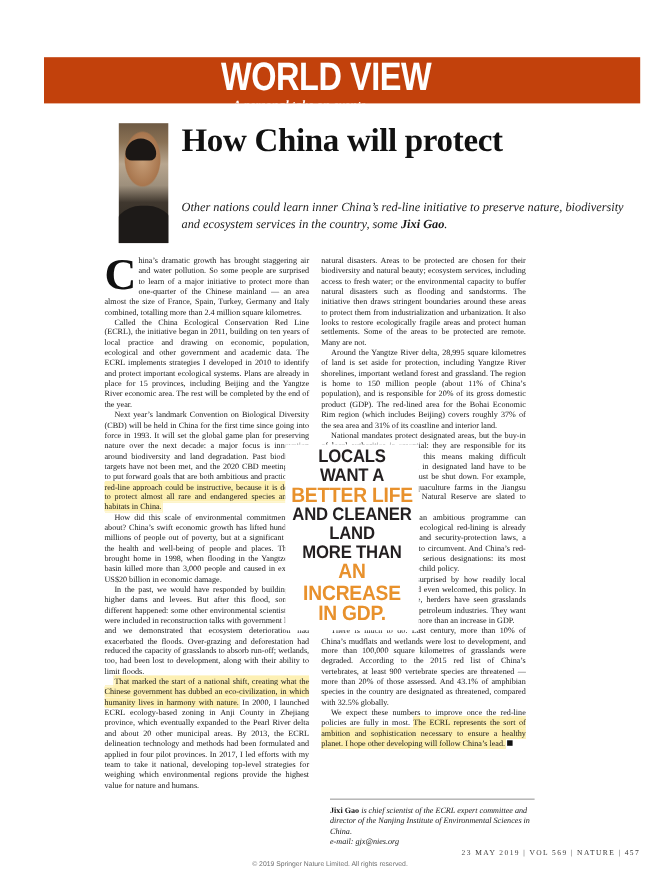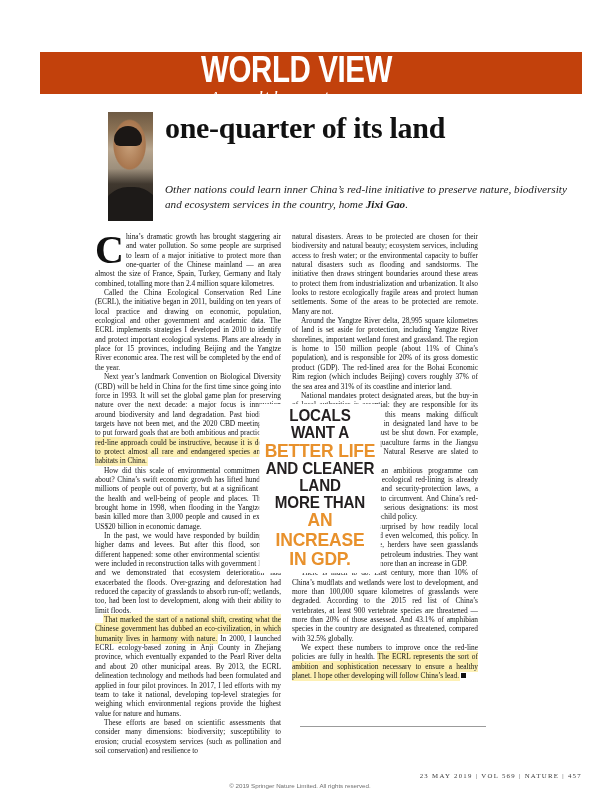--- a/index.html
+++ b/index.html
@@ -229,55 +229,58 @@
     <span class="masthead-title">WORLD VIEW</span>
     <span class="masthead-strap">A personal take on events</span>
   </div>
 
   <div class="portrait">
     <div class="hair"></div>
     <div class="shoulder"></div>
   </div>
 
   <div class="headline">
-    <div>one-quarter of its land</div>
+    <div>How China will protect</div>
   </div>
 
   <div class="standfirst">
-    <span>Other nations could learn inner China’s red-line initiative to preserve nature, biodiversity and ecosystem services in the country, </span><span>home </span><b>Jixi Gao</b><span>.</span>
+    <span>Other nations could learn inner China’s red-line initiative to preserve nature, biodiversity and ecosystem services in the country, </span><span>some </span><b>Jixi Gao</b><span>.</span>
   </div>
 
   <div class="col col-left">
     <p class="first"><span class="dropcap">C</span><span>hina’s dramatic growth has brought staggering air and water pollution. So some people are surprised to learn of a major initiative to protect more than one-quarter of the Chinese mainland — an area almost the size of France, Spain, Turkey, Germany and Italy combined, totalling more than 2.4 million square kilometres.</span></p>
     <p>Called the China Ecological Conservation Red Line (ECRL), the initiative began in 2011, building on ten years of local practice and drawing on economic, population, ecological and other government and academic data. The ECRL implements strategies I developed in 2010 to identify and protect important ecological systems. Plans are already in place for 15 provinces, including Beijing and the Yangtze River economic area. The rest will be completed by the end of the year.</p>
     <p><span>Next year’s landmark Convention on Biological Diversity (CBD) will be held in China for the first time since going into force in 1993. It will set the global game plan for preserving nature over the next decade: a major focus is innovation around biodiversity and land degradation. Past biodiversity targets have not been met, and the 2020 CBD meeting needs to put forward goals that are both ambitious and practical. </span><span class="hl">The red-line approach could be instructive, because it is designed to protect almost all rare and endangered species and their habitats in China.</span></p>
     <p>How did this scale of environmental commitment come about? China’s swift economic growth has lifted hundreds of millions of people out of poverty, but at a significant cost to the health and well-being of people and places. This was brought home in 1998, when flooding in the Yangtze River basin killed more than 3,000 people and caused in excess of US$20 billion in economic damage.</p>
     <p>In the past, we would have responded by building ever-higher dams and levees. But after this flood, something different happened: some other environmental scientists and I were included in reconstruction talks with government leaders, and we demonstrated that ecosystem deterioration had exacerbated the floods. Over-grazing and deforestation had reduced the capacity of grasslands to absorb run-off; wetlands, too, had been lost to development, along with their ability to limit floods.</p>
     <p><span class="hl">That marked the start of a national shift, creating what the Chinese government has dubbed an eco-civilization, in which humanity lives in harmony with nature.</span><span> In 2000, I launched ECRL ecology-based zoning in Anji County in Zhejiang province, which eventually expanded to the Pearl River delta and about 20 other municipal areas. By 2013, the ECRL delineation technology and methods had been formulated and applied in four pilot provinces. In 2017, I led efforts with my team to take it national, developing top-level strategies for weighing which environmental regions provide the highest value for nature and humans.</span></p>
-    <p>These efforts are based on scientific assessments that consider many dimensions: biodiversity; susceptibility to erosion; crucial ecosystem services (such as pollination and soil conservation) and resilience to</p>
   </div>
 
   <div class="col col-right">
     <p class="first">natural disasters. Areas to be protected are chosen for their biodiversity and natural beauty; ecosystem services, including access to fresh water; or the environmental capacity to buffer natural disasters such as flooding and sandstorms. The initiative then draws stringent boundaries around these areas to protect them from industrialization and urbanization. It also looks to restore ecologically fragile areas and protect human settlements. Some of the areas to be protected are remote. Many are not.</p>
     <p>Around the Yangtze River delta, 28,995 square kilometres of land is set aside for protection, including Yangtze River shorelines, important wetland forest and grassland. The region is home to 150 million people (about 11% of China’s population), and is responsible for 20% of its gross domestic product (GDP). The red-lined area for the Bohai Economic Rim region (which includes Beijing) covers roughly 37% of the sea area and 31% of its coastline and interior land.</p>
     <p>National mandates protect designated areas, but the buy-in of local authorities is essential: they are responsible for its implementation. Sometimes this means making difficult choices. Some people living in designated land have to be relocated. Some industries must be shut down. For example, 314 square kilometres of aquaculture farms in the Jiangsu Yancheng Wetland National Natural Reserve are slated to cease operation.</p>
     <p>Some doubt that such an ambitious programme can succeed, but the concept of ecological red-lining is already written into environmental- and security-protection laws, a legal status that will be hard to circumvent. And China’s red-line initiatives are rare and serious designations: its most famous initiative was the one-child policy.</p>
     <p>I have been pleasantly surprised by how readily local authorities have accepted, and even welcomed, this policy. In inner Mongolia, for example, herders have seen grasslands destroyed by the mining and petroleum industries. They want a better life and cleaner land more than an increase in GDP.</p>
     <p>There is much to do. Last century, more than 10% of China’s mudflats and wetlands were lost to development, and more than 100,000 square kilometres of grasslands were degraded. According to the 2015 red list of China’s vertebrates, at least 900 vertebrate species are threatened — more than 20% of those assessed. And 43.1% of amphibian species in the country are designated as threatened, compared with 32.5% globally.</p>
-    <p><span>We expect these numbers to improve once the red-line policies are fully in health. </span><span class="hl">The ECRL represents the sort of ambition and sophistication necessary to ensure a healthy planet. I hope other developing will follow China’s lead.</span><span class="endmark"></span></p>
+    <p><span>We expect these numbers to improve once the red-line policies are fully in most. </span><span class="hl">The ECRL represents the sort of ambition and sophistication necessary to ensure a healthy planet. I hope other developing will follow China’s lead.</span><span class="endmark"></span></p>
   </div>
 
   <div class="pullquote">
     <span class="sm">LOCALS</span>
     <span class="sm">WANT A</span>
     <span class="big">BETTER LIFE</span>
     <span class="sm">AND CLEANER LAND</span>
     <span class="sm">MORE THAN</span>
     <span class="big">AN INCREASE</span>
     <span class="big">IN GDP.</span>
   </div>
 
   <div class="bio-rule"></div>
+  <div class="bio">
+    <b>Jixi Gao</b><span> is chief scientist of the ECRL expert committee and director of the Nanjing Institute of Environmental Sciences in China.</span>
+    <div>e-mail: gjx@nies.org</div>
+  </div>
 
   <div class="footer-issue">23 MAY 2019 | VOL 569 | NATURE | 457</div>
   <div class="footer-copy">© 2019 Springer Nature Limited. All rights reserved.</div>
 
 </div>
 
 </body></html>

